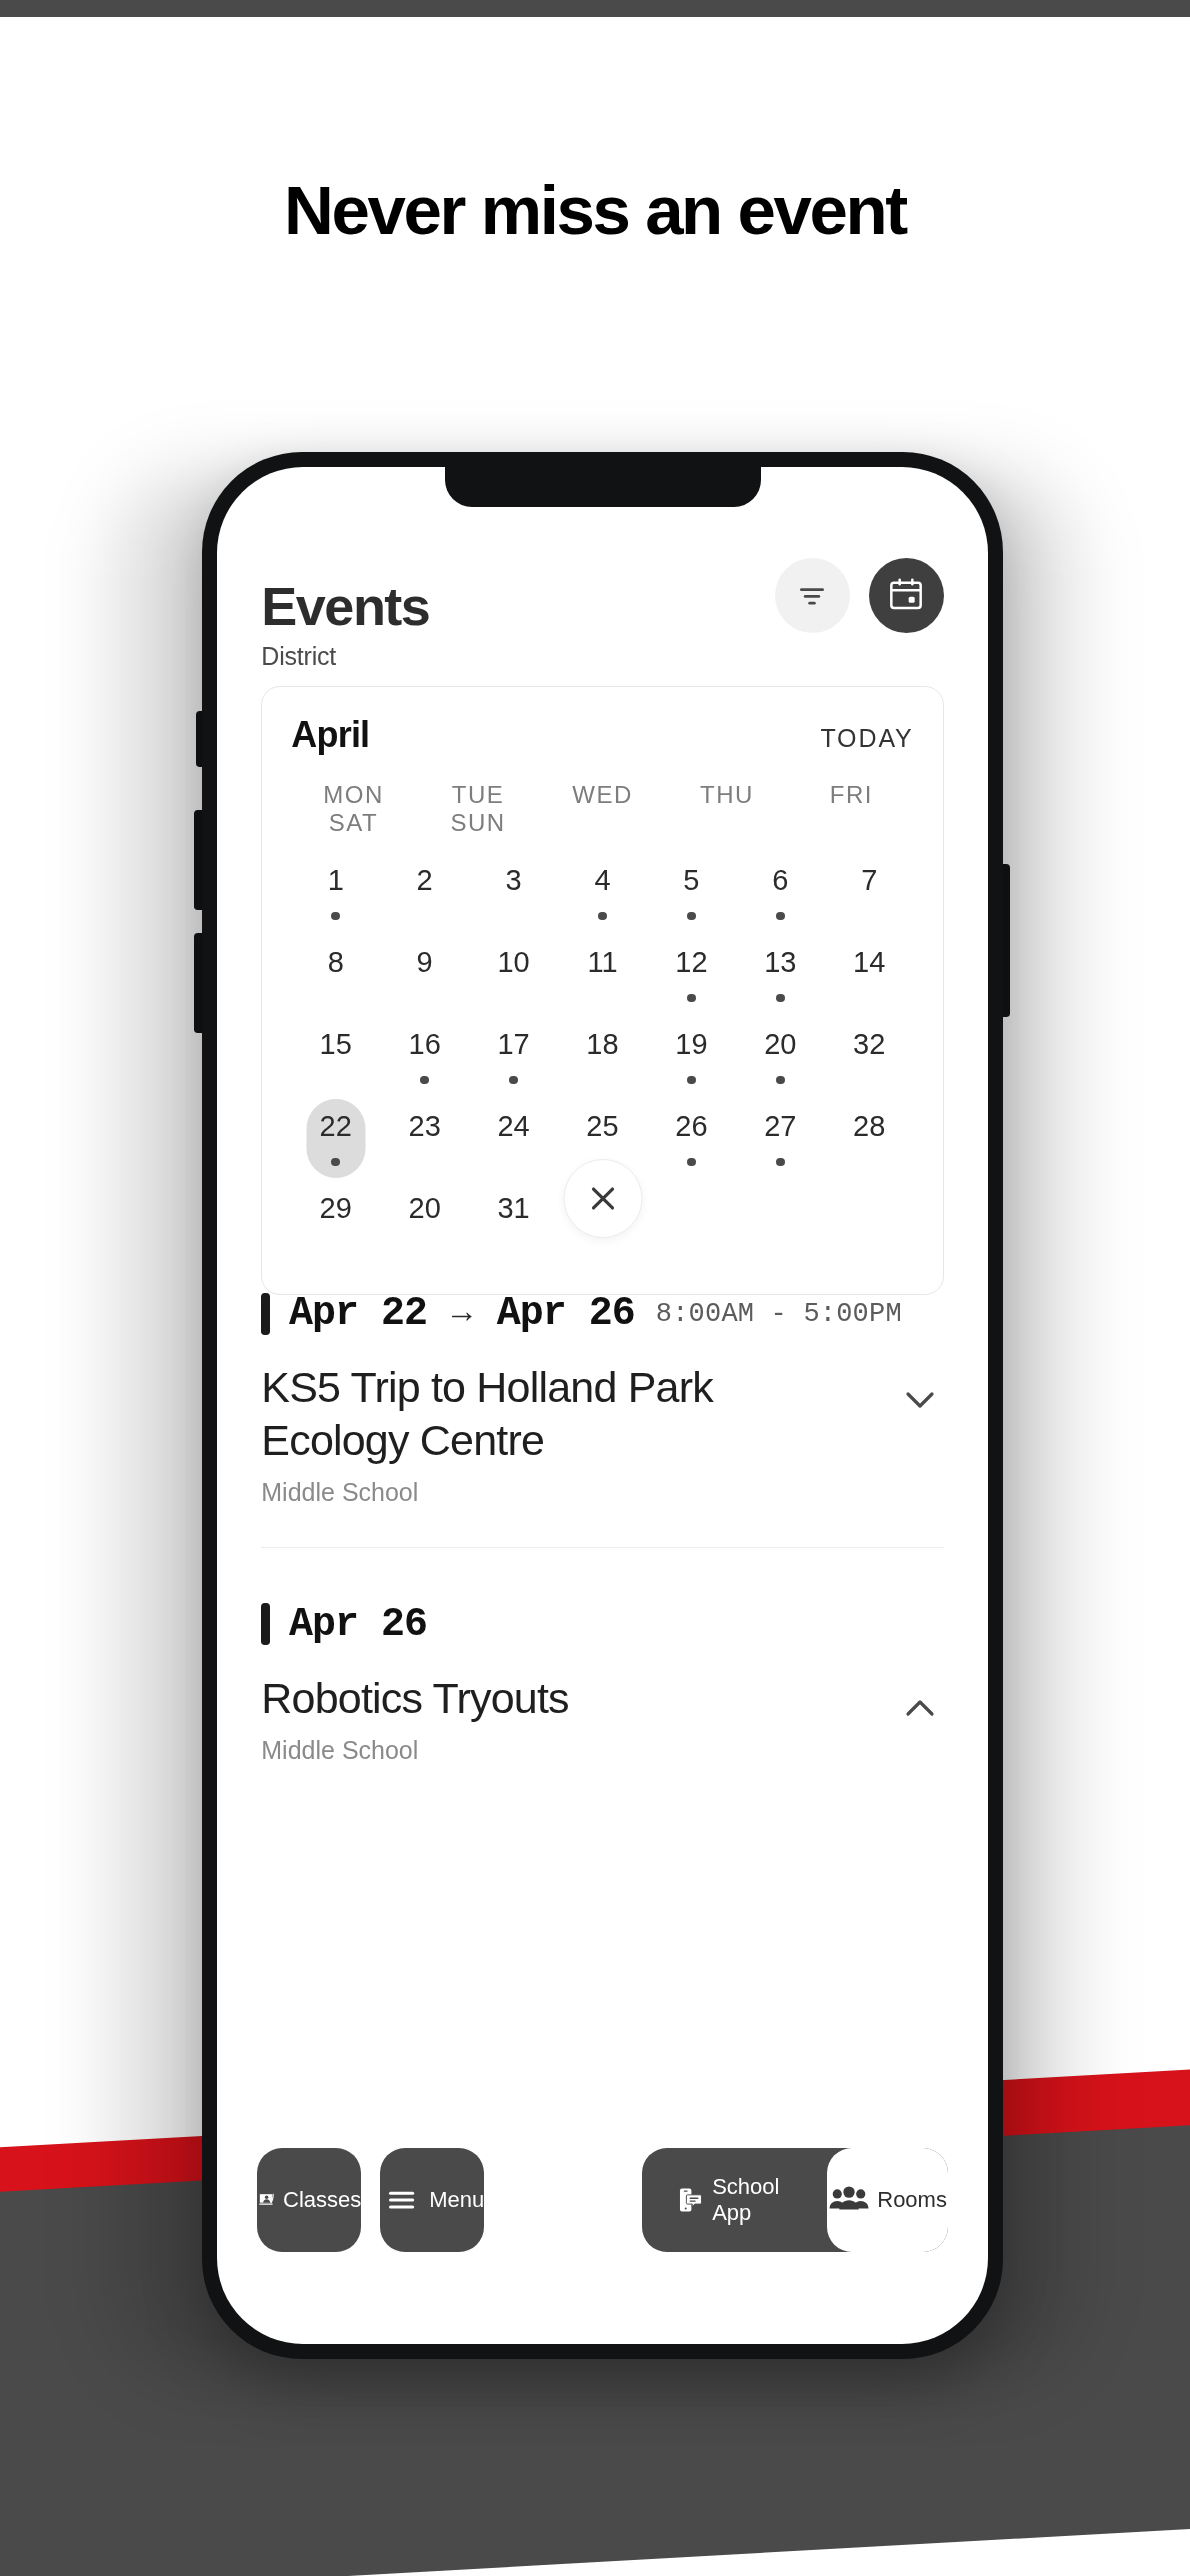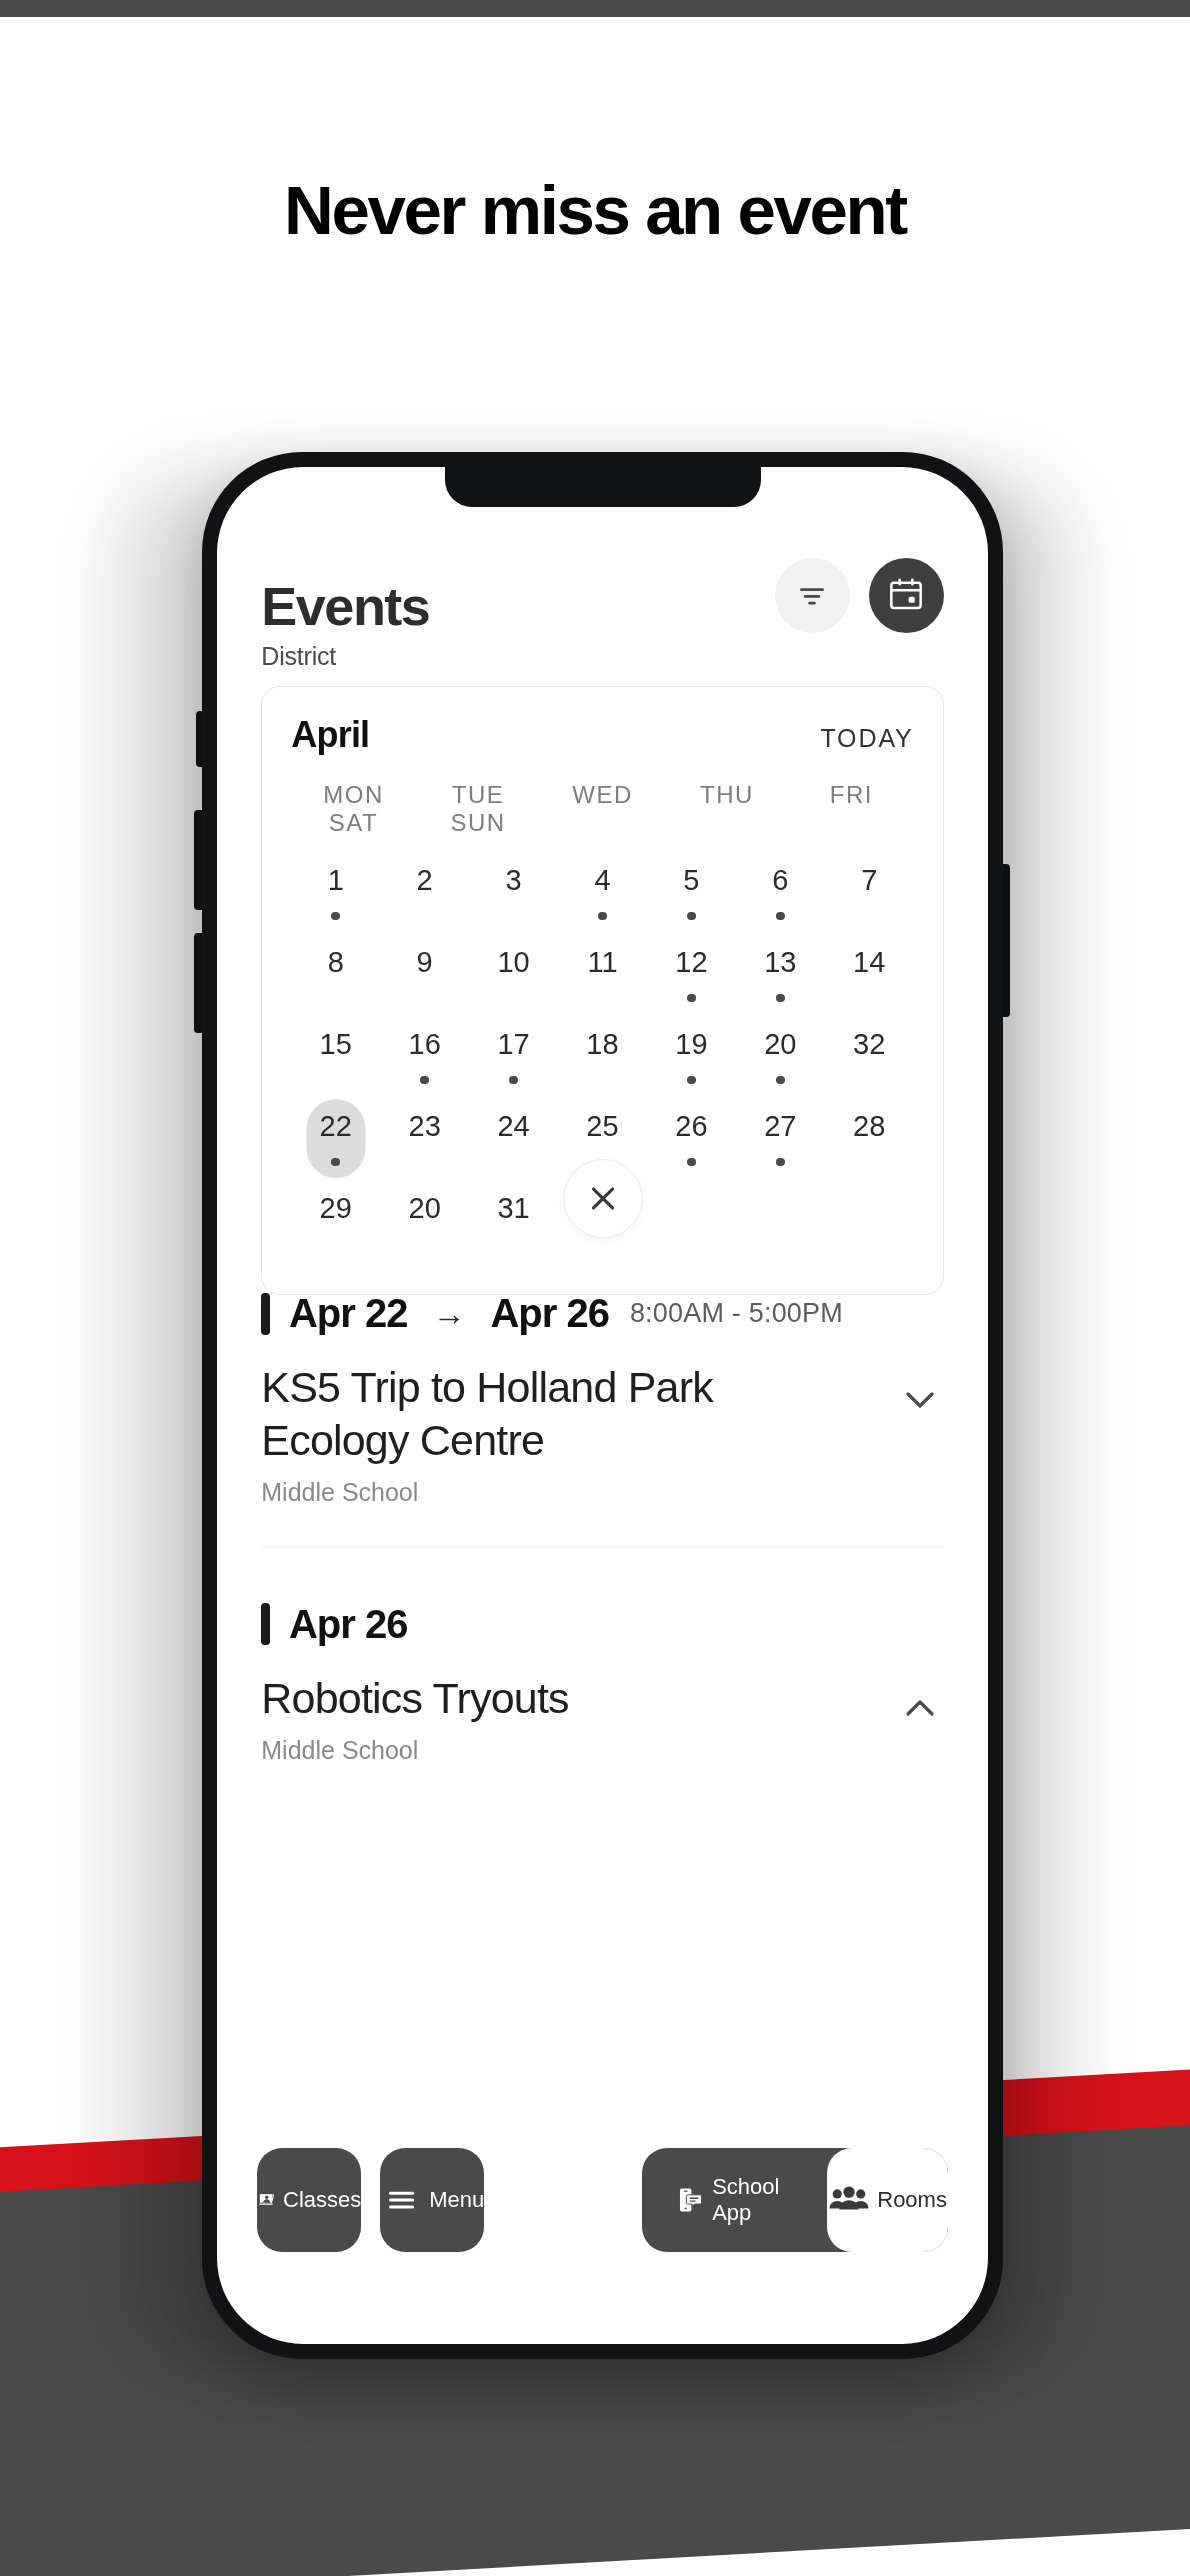--- a/index.html
+++ b/index.html
@@ -148,21 +148,21 @@
     border:1px solid #ececec;
     display:flex; align-items:center; justify-content:center;
     box-shadow:0 2.9px 9.6px rgba(0,0,0,0.05);
     z-index:3;
   }
 
   
   .events{
     position:absolute; left:44px; top:824px; width:calc(100% - 88px);
   }
-  .ev-datebar{ display:flex; align-items:center; gap:0; }
+  .ev-datebar{ display:flex; align-items:center; gap:0;font-family:Liberation Mono, monospace; }
   .bar{ width:8.6px; height:42px; background:#1b1b1b; border-radius:3.8px; margin-right:19px;}
   .ev-date{ font-size:40px; font-weight:bold; color:#111; letter-spacing:-1px;}
   .ev-arrow{ font-size:33px; color:#2b2b2b; margin:0 25px; }
   .ev-time{ font-size:27px; color:#5c5c5c; margin-left:21px; letter-spacing:0.2px;}
   .ev-row{ display:flex; align-items:flex-start; justify-content:space-between; margin-top:25px;}
   .ev-title{
     font-size:43px; color:#1f1f1f; line-height:1.22; letter-spacing:-0.8px;
     max-width:594px;
   }
   .ev-school{ font-size:25px; color:#8a8a8a; margin-top:11.5px;}

